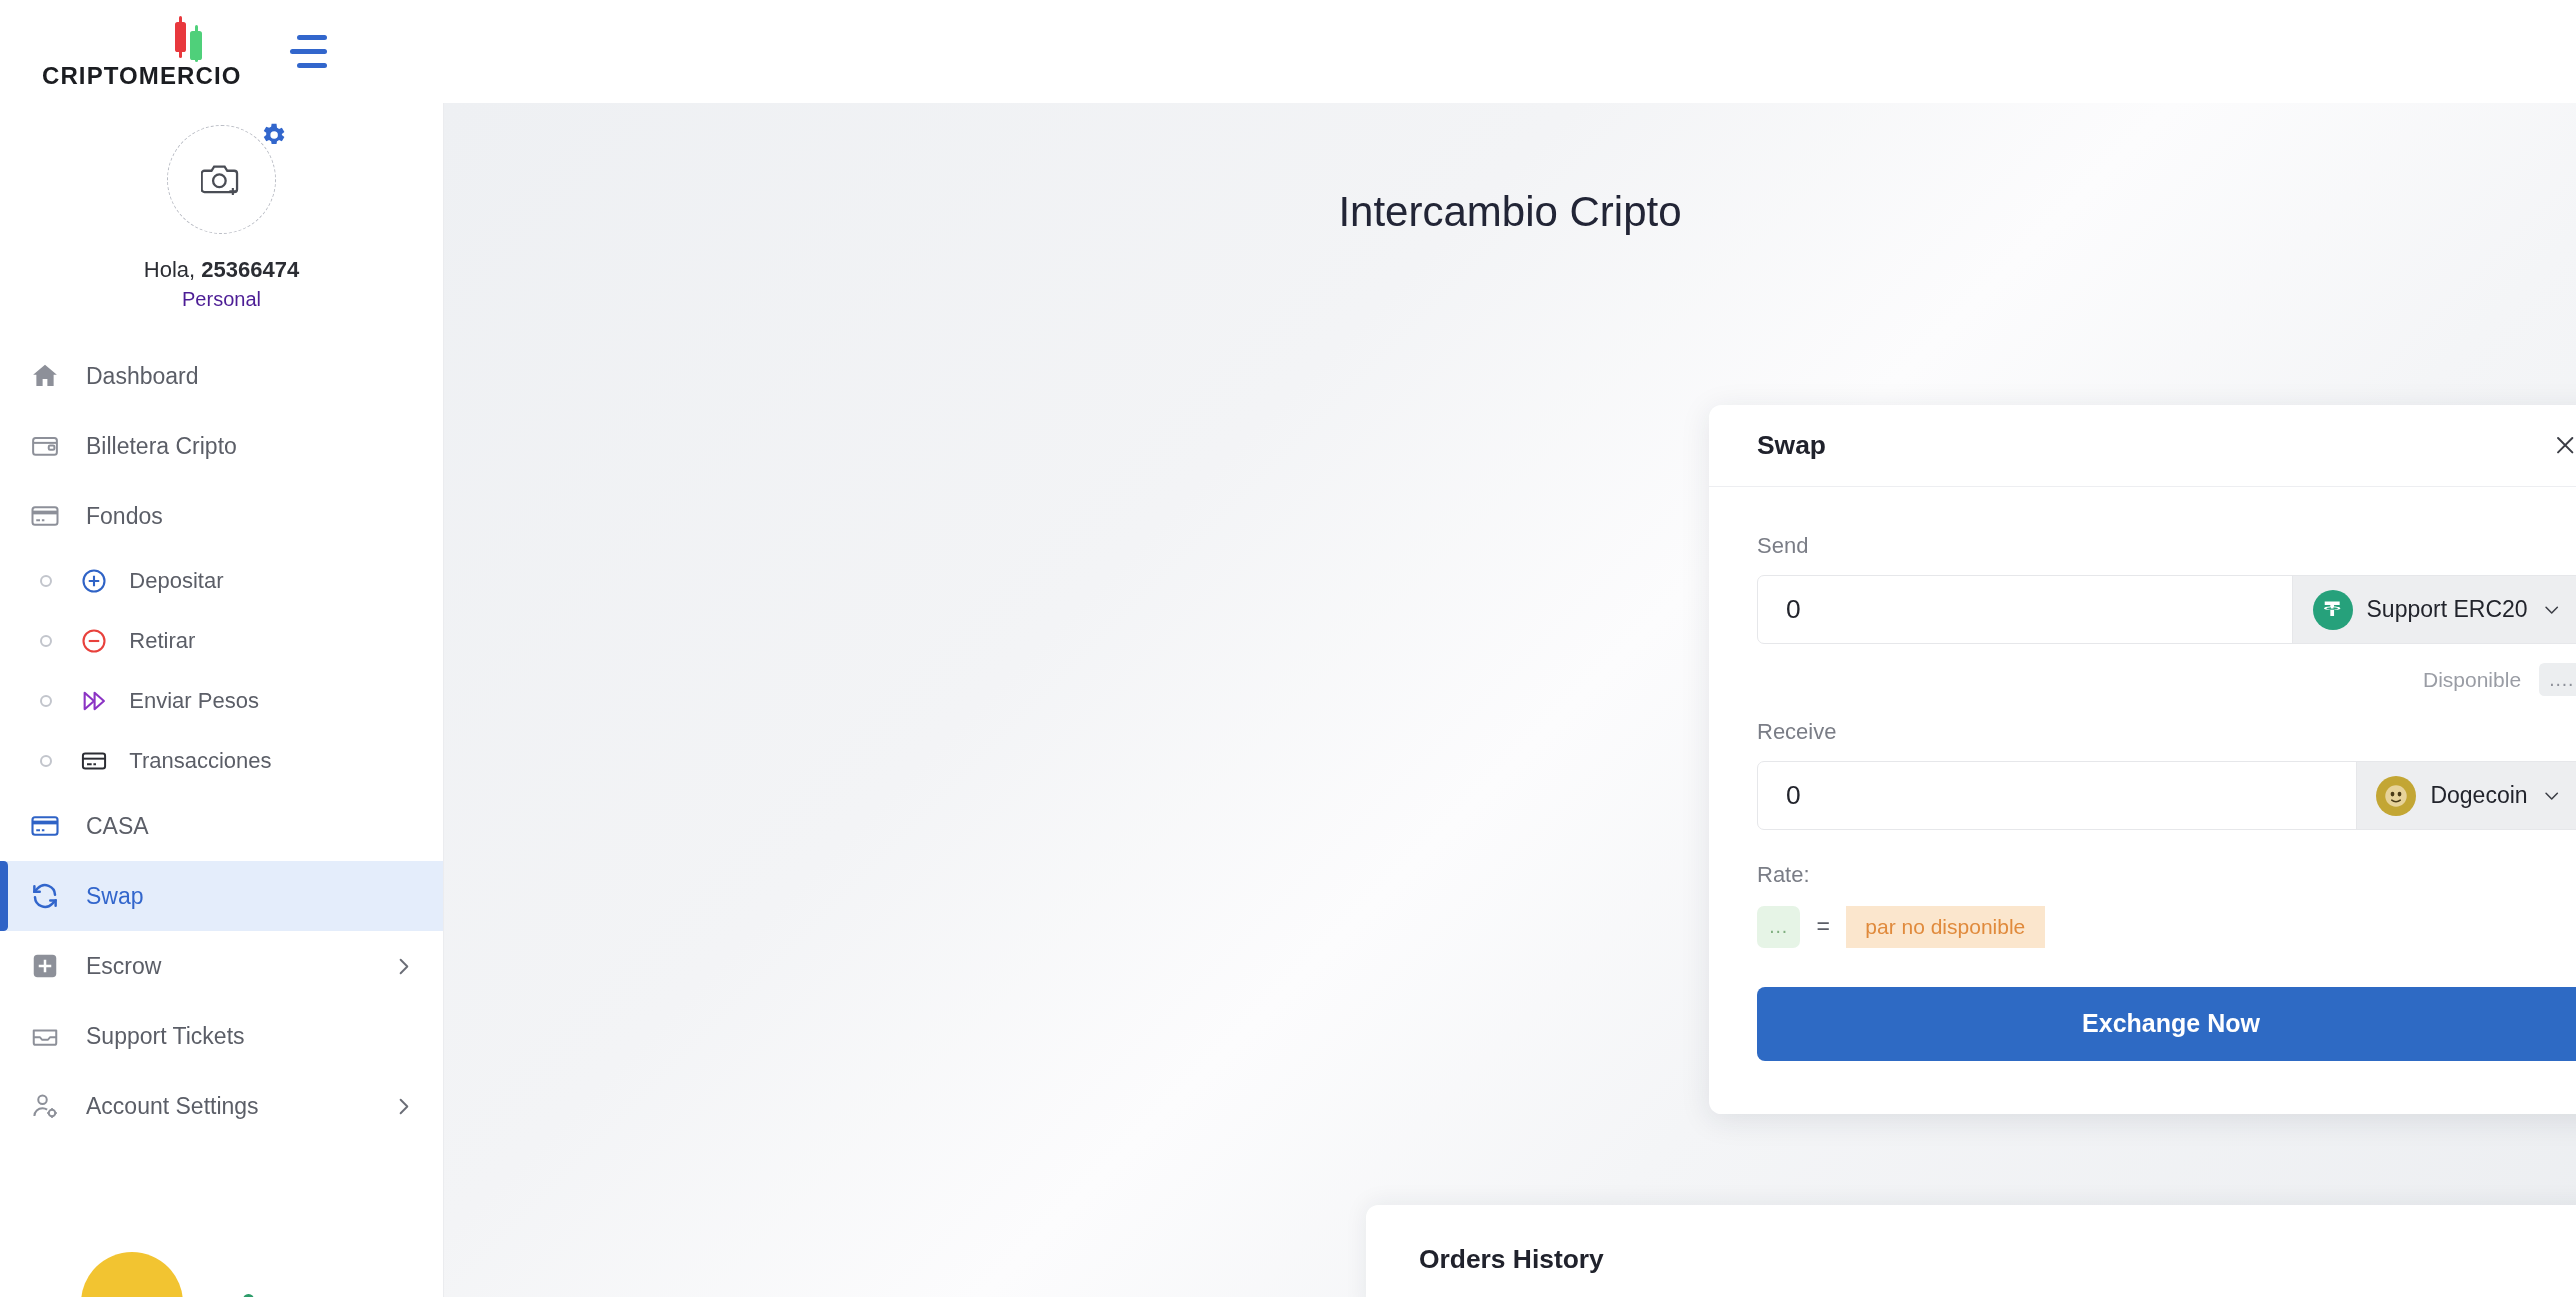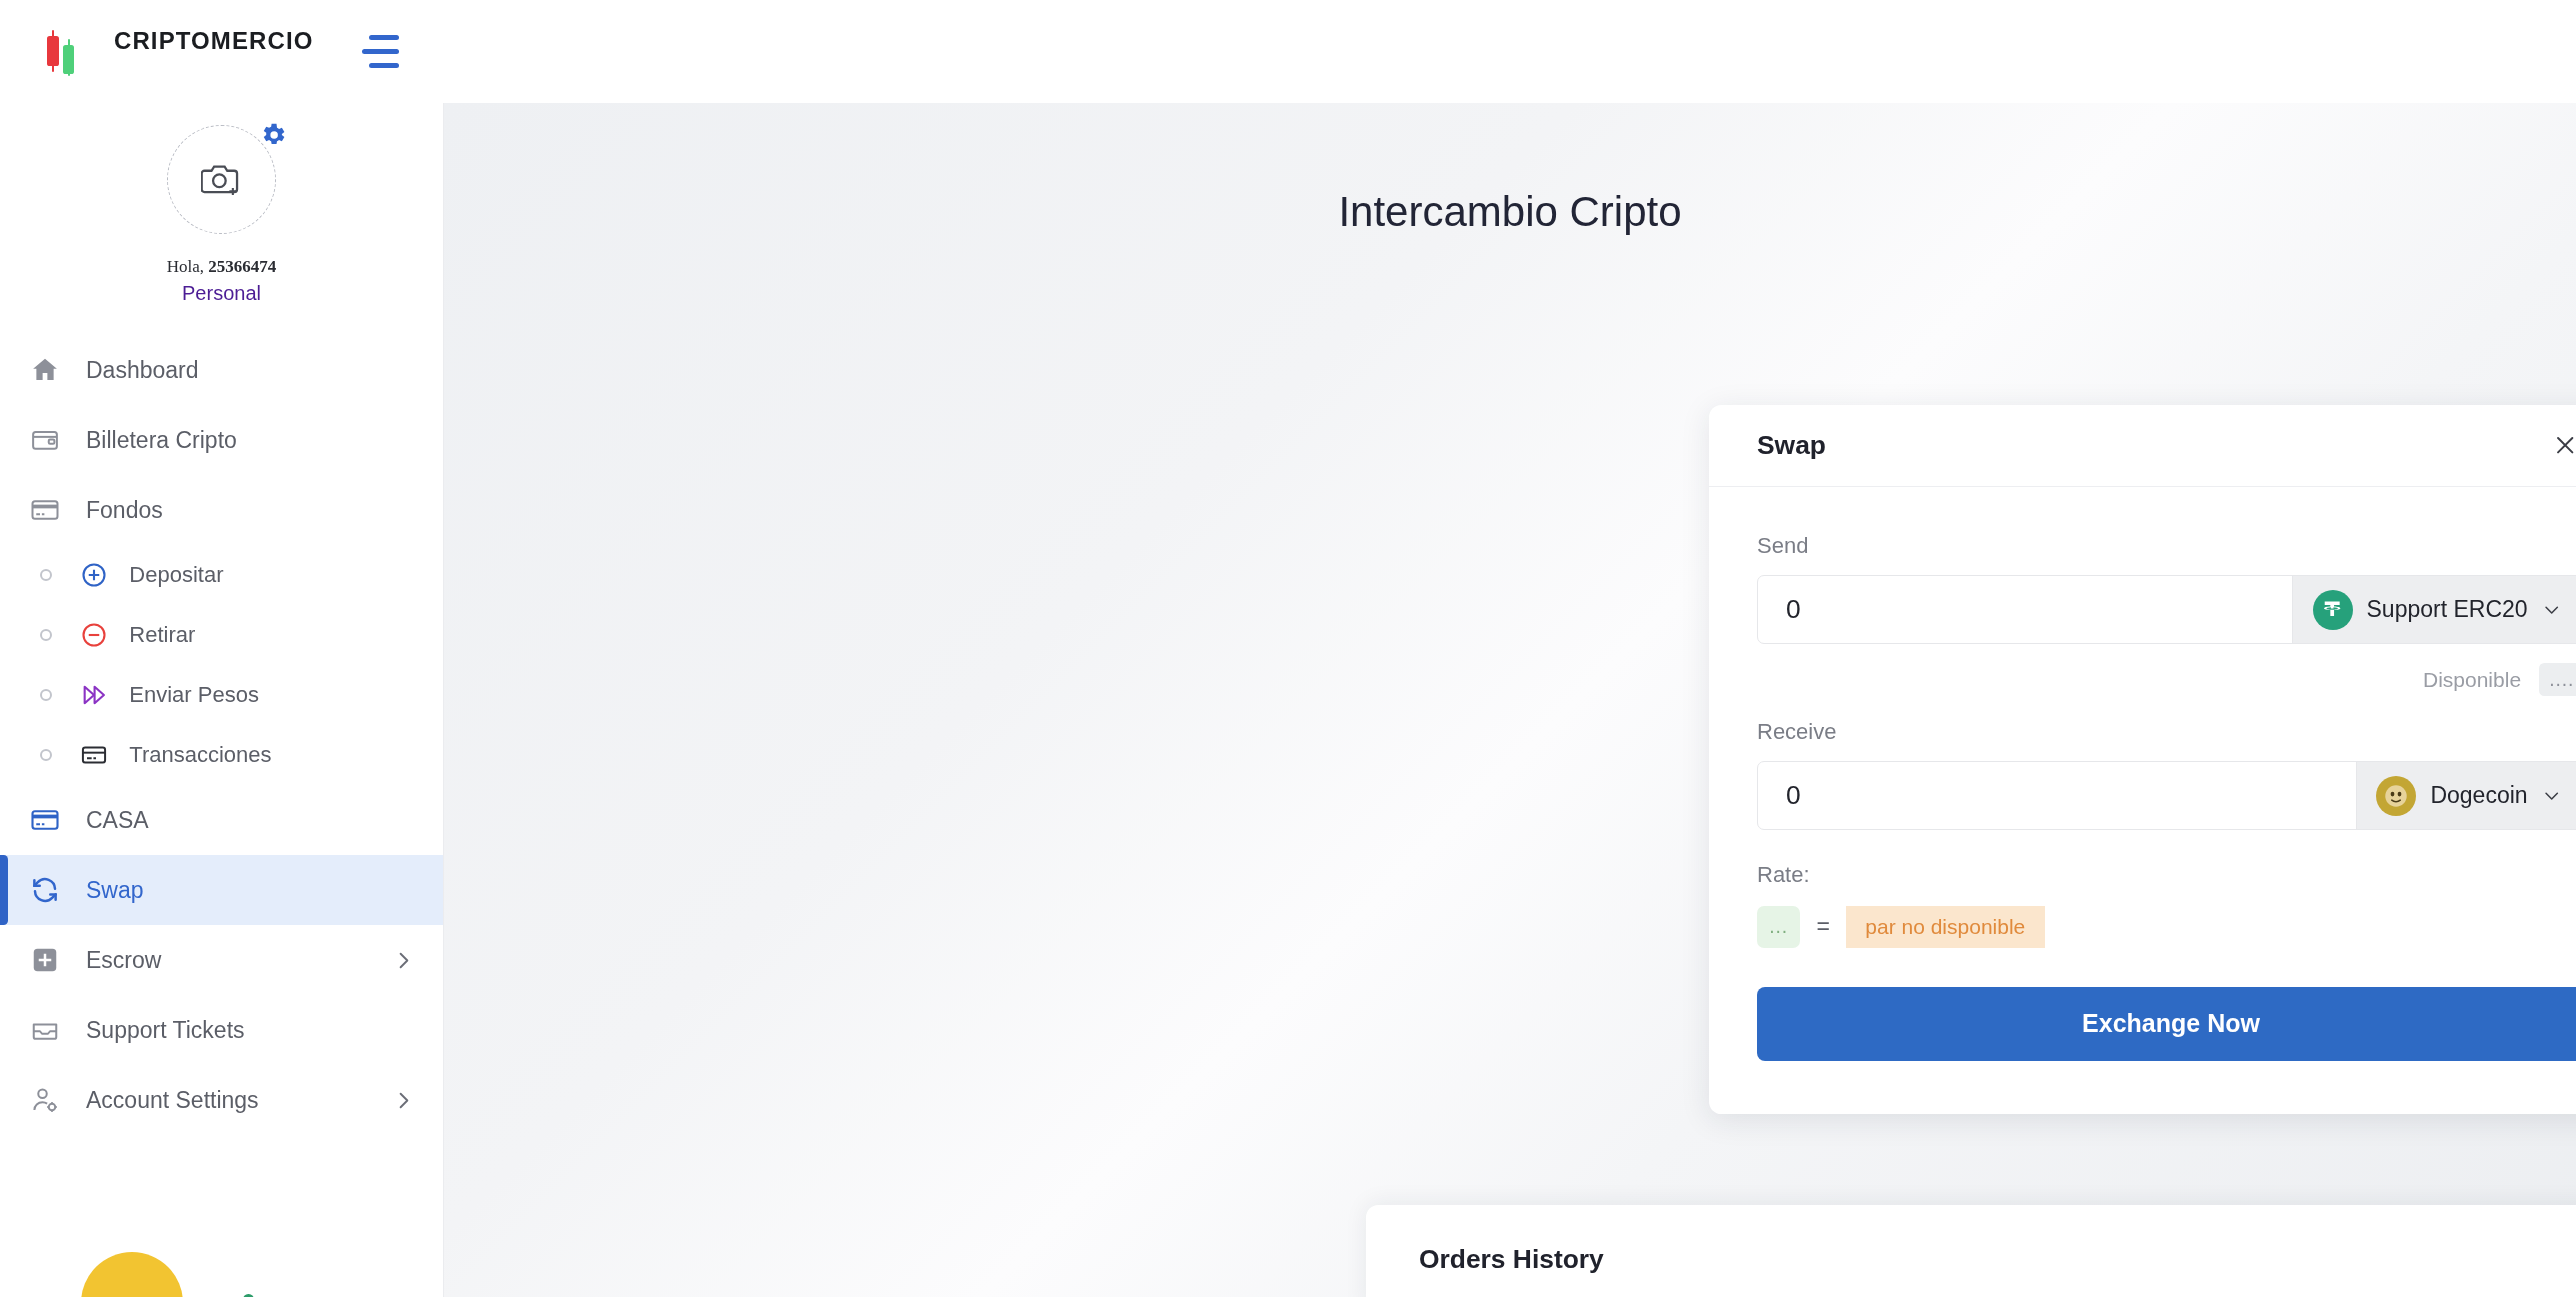--- a/index.html
+++ b/index.html
@@ -14,21 +14,21 @@
   .app { position: relative; width: 2576px; height: 1298px; display: flex; flex-direction: column; }
 
   
   .topbar {
     height: 103px; min-height: 103px;
     background: #ffffff;
     display: flex; align-items: center;
     padding-left: 42px;
     position: relative; z-index: 30;
   }
-  .brand { display: flex; align-items: flex-start; }
+  .brand { display: flex; align-items: flex-end; flex-direction: column; }
   .logo-mark { width: 37px; height: 49px; position: relative; margin-right: 35px; }
   .candle { position: absolute; border-radius: 2.6px; }
   .candle.red  { left: 5.3px;  top: 8.8px; width: 11.4px; height: 30px; background: #e8383d; }
   .candle.red-wick  { left: 9.7px; top: 2.6px;  width: 2.6px; height: 42px; background: #e8383d; }
   .candle.green { left: 21px; top: 17.6px; width: 11.4px; height: 29px; background: #4fd07a; }
   .candle.green-wick { left: 25.5px; top: 12.3px; width: 2.6px; height: 37px; background: #4fd07a; }
   .brand-name {
     font-size: 24px; font-weight: 700; letter-spacing: 1.1px; color: #1b1d21;
     white-space: nowrap;
   }
@@ -59,21 +59,21 @@
     width: 109px; height: 109px; border-radius: 50%;
     border: 1.8px dashed #b9bcc4;
     display: flex; align-items: center; justify-content: center;
     color: #4a4d55;
   }
   .gear-badge {
     position: absolute; right: -12.3px; top: -5.3px;
     width: 30px; height: 30px; color: #3266cc;
   }
   .hello {
-    margin-top: 23px; font-size: 17px; color: #2b2d33; font-weight: 400; font-family: Liberation Serif, serif;
+    margin-top: 23px; font-size: 22px; color: #2b2d33; font-weight: 400;
   }
   .hello b { font-weight: 700; }
   .role { margin-top: 5px; font-size: 20px; color: #4c1d95; }
 
   .nav { margin-top: 30px; }
   .nav-item {
     display: flex; align-items: center;
     height: 70px; padding-left: 30px; padding-right: 28px;
     cursor: pointer; position: relative;
     color: #5b5e67; font-size: 23px;

